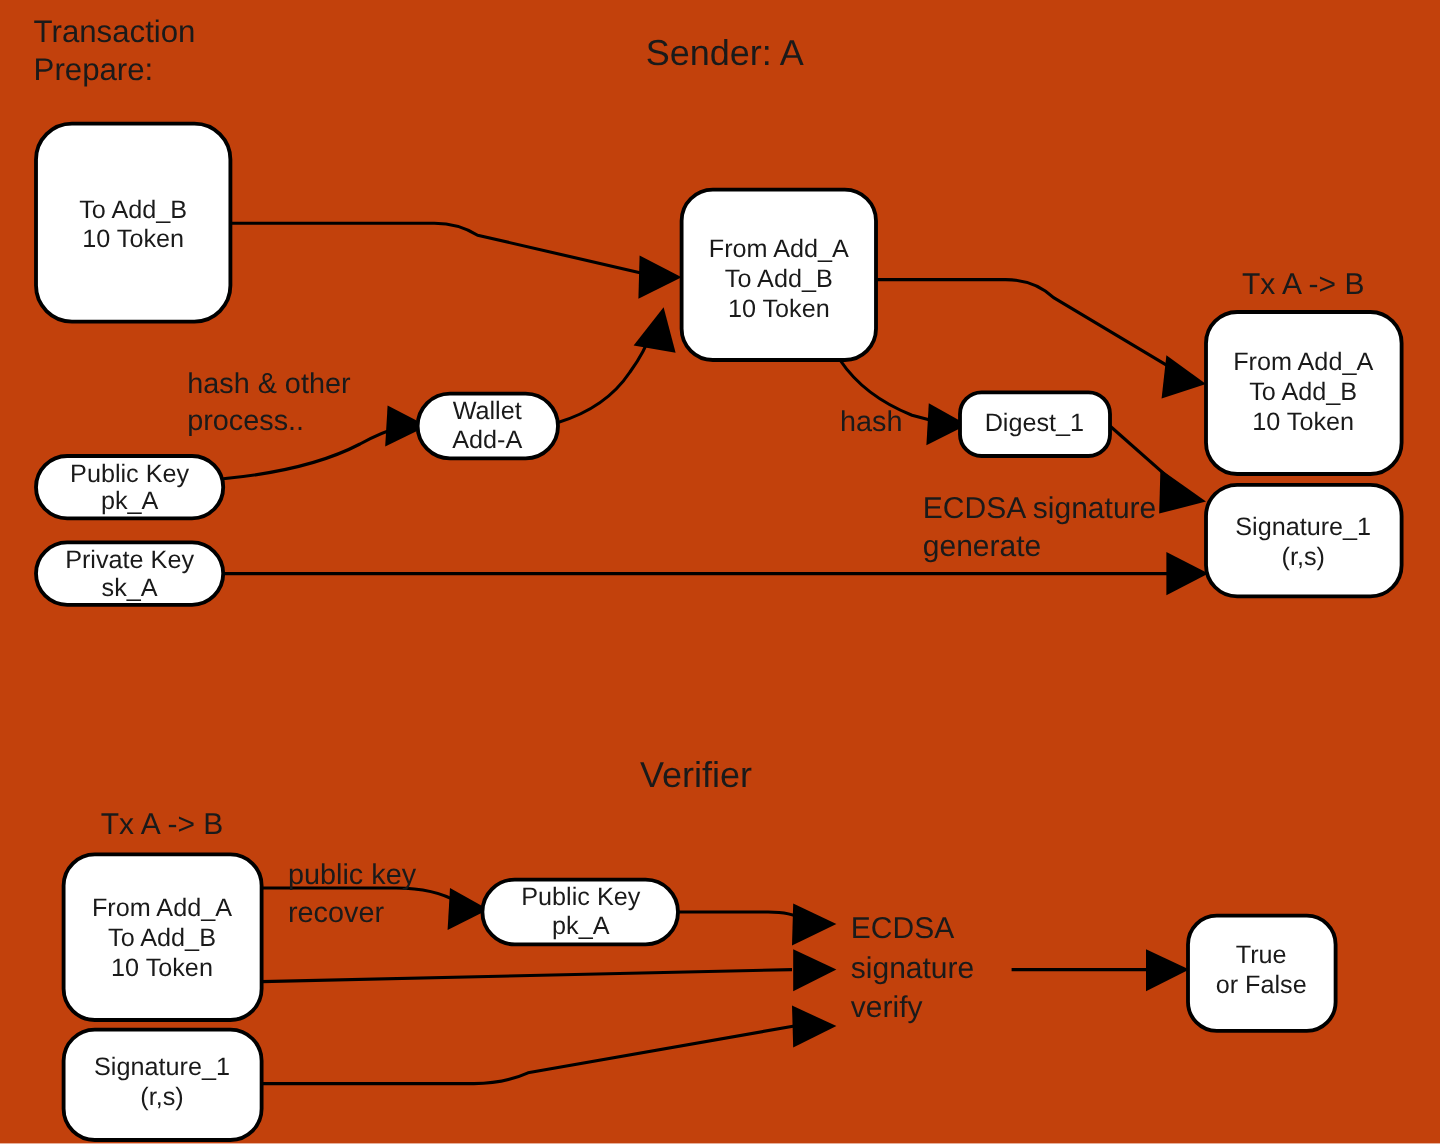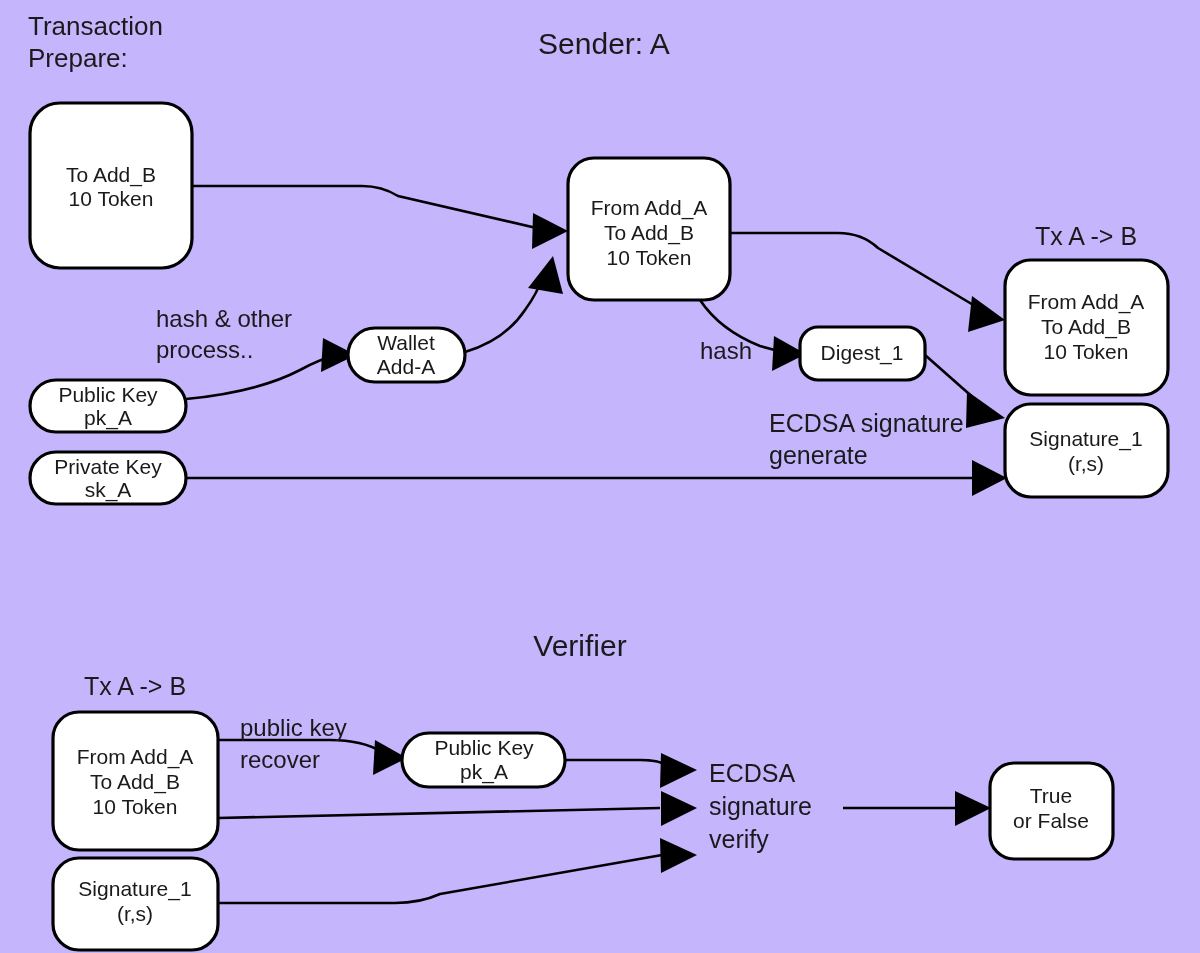--- a/index.html
+++ b/index.html
@@ -4,21 +4,21 @@
 <style>
   html, body {
     margin: 0;
     padding: 0;
     background: #ffffff;
   }
   #diagram-root {
     position: relative;
     width: 1200px;
     height: 953px;
-    background: #c4b5fd;
+    background: #c2410c;
     font-family: "Liberation Sans", sans-serif;
   }
   svg.canvas {
     position: absolute;
     inset: 0;
     width: 1200px;
     height: 953px;
     display: block;
   }
   .node-shape {

